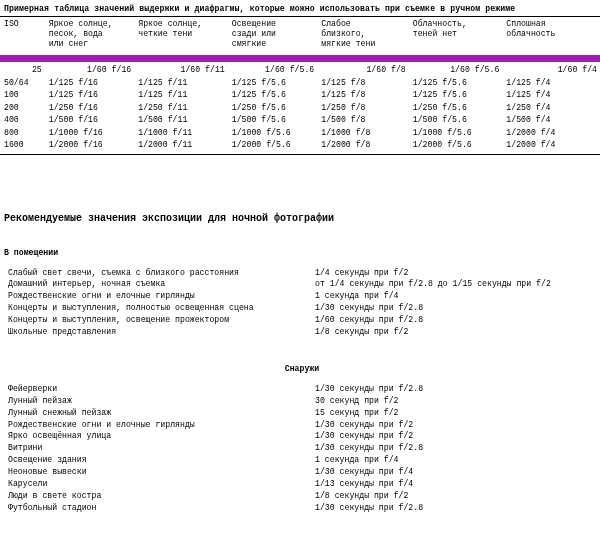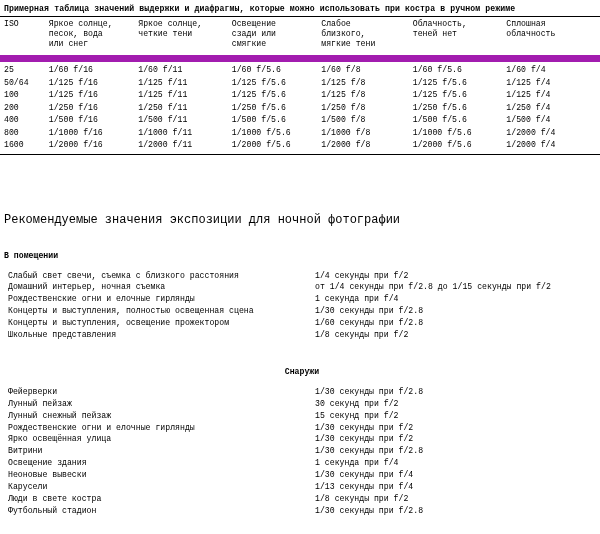--- a/index.html
+++ b/index.html
@@ -52,41 +52,42 @@
     border-bottom: 7px solid #a21caf;
     height: 34px;
   }
   table.iso-table tbody td {
     border: none;
     padding: 1px 3px 1px 4px;
     line-height: 1.28;
   }
   table.iso-table tbody tr:first-child td {
     padding-top: 3px;
+    text-align: right;
   }
   table.iso-table tbody tr:last-child td {
     padding-bottom: 3px;
   }
   .tb-wrap {
     border-bottom: 1px solid #000;
   }
   .col-iso { width: 44px; }
   .col-c1 { width: 88px; }
   .col-c2 { width: 92px; }
   .col-c3 { width: 88px; }
   .col-c4 { width: 90px; }
   .col-c5 { width: 92px; }
   .col-c6 { width: 96px; }
 
   .section {
     margin-top: 0;
   }
   .night-title {
-    font-size: 12px;
-    font-weight: normal;
+    font-size: 10px;
+    font-weight: bold;
     padding-left: 4px;
     margin-top: 58px;
   }
   .sub-title {
     font-size: 8.2px;
     font-weight: bold;
     padding-left: 4px;
     margin-top: 24px;
   }
   .sub-title.outdoor {
@@ -114,21 +115,21 @@
   ul.pairs li .val {
     flex: 1 1 auto;
     white-space: nowrap;
   }
 </style>
 </head>
 <body>
 
 <div class="page">
 
-  <div class="exposure-title">Примерная таблица значений выдержки и диафрагмы, которые можно использовать при костра в ручном режиме</div>
+  <div class="exposure-title">Примерная таблица значений выдержки и диафрагмы, которые можно использовать при съемке в ручном режиме</div>
 
   <div class="tb-wrap">
   <table class="iso-table">
     <colgroup>
       <col class="col-iso">
           <col class="col-c1">
           <col class="col-c2">
           <col class="col-c3">
       <col class="col-c4">
           <col class="col-c5">

